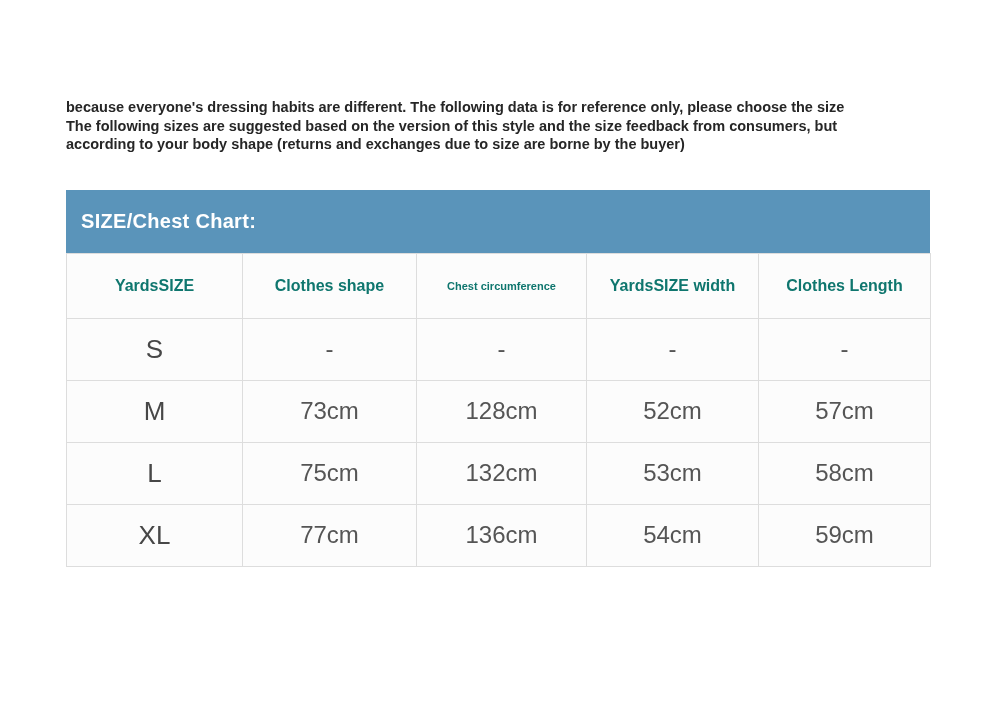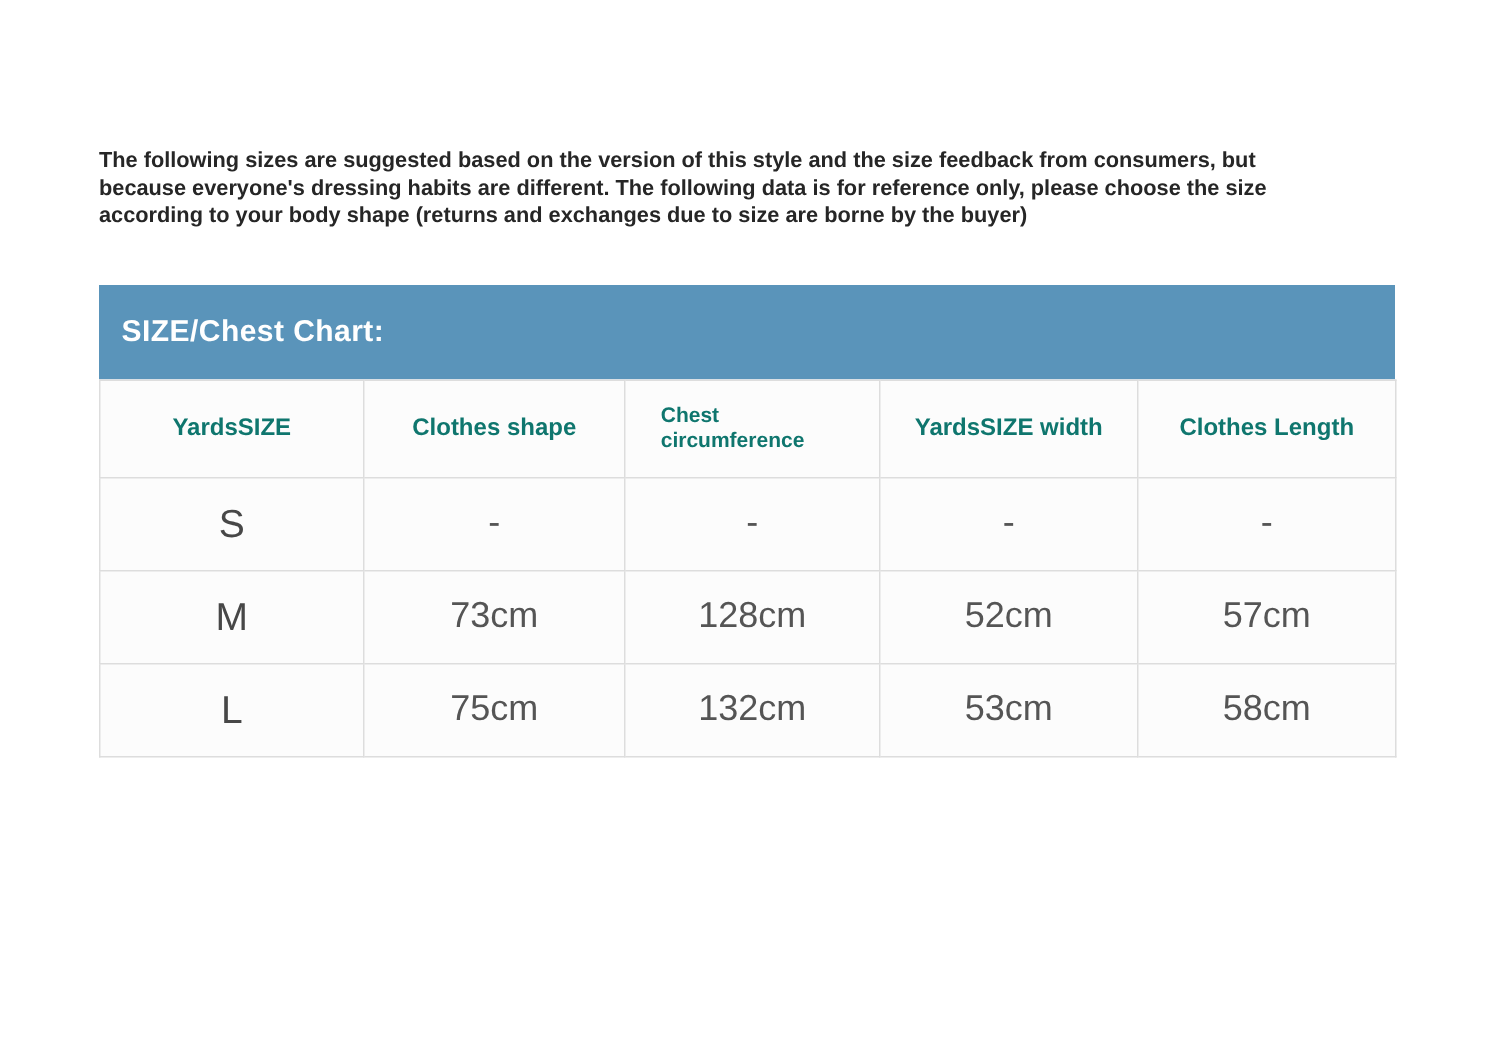--- a/index.html
+++ b/index.html
@@ -61,42 +61,42 @@
   .size-table thead tr { height: 65px; }
   .size-table th {
     font-size: 16px;
     font-weight: bold;
     color: #0f766e;
   }
   .size-table th.chest .wrap {
     display: inline-block;
     max-width: 122px;
     text-align: left;
-    font-size: 14px;
+    font-size: 11px;
     line-height: 17px;
   }
   .size-table tbody tr { height: 62px; }
   .size-table td.size-cell {
     font-size: 26px;
     color: #474747;
   }
   .size-table td.val-cell {
     font-size: 24px;
     color: #555555;
   }
 </style>
 </head>
 <body>
 
 <div class="page">
 
 
   <div class="para">
+    <div class="para-line">because everyone's dressing habits are different. The following data is for reference only, please choose the size</div>
     <div class="para-line">The following sizes are suggested based on the version of this style and the size feedback from consumers, but</div>
-    <div class="para-line">because everyone's dressing habits are different. The following data is for reference only, please choose the size</div>
     <div class="para-line">according to your body shape (returns and exchanges due to size are borne by the buyer)</div>
   </div>
 
   <div class="chart-bar">
     <span class="bar-label">SIZE/Chest Chart:</span>
   </div>
 
   <table class="size-table">
     <colgroup>
       <col style="width:176px">
@@ -131,16 +131,23 @@
         <td class="val-cell">52cm</td>
         <td class="val-cell">57cm</td>
       </tr>
       <tr>
         <td class="size-cell">L</td>
         <td class="val-cell">75cm</td>
         <td class="val-cell">132cm</td>
         <td class="val-cell">53cm</td>
         <td class="val-cell">58cm</td>
       </tr>
+      <tr>
+        <td class="size-cell">XL</td>
+        <td class="val-cell">77cm</td>
+        <td class="val-cell">136cm</td>
+        <td class="val-cell">54cm</td>
+        <td class="val-cell">59cm</td>
+      </tr>
     </tbody>
   </table>
 
 </div>
 
 </body></html>

